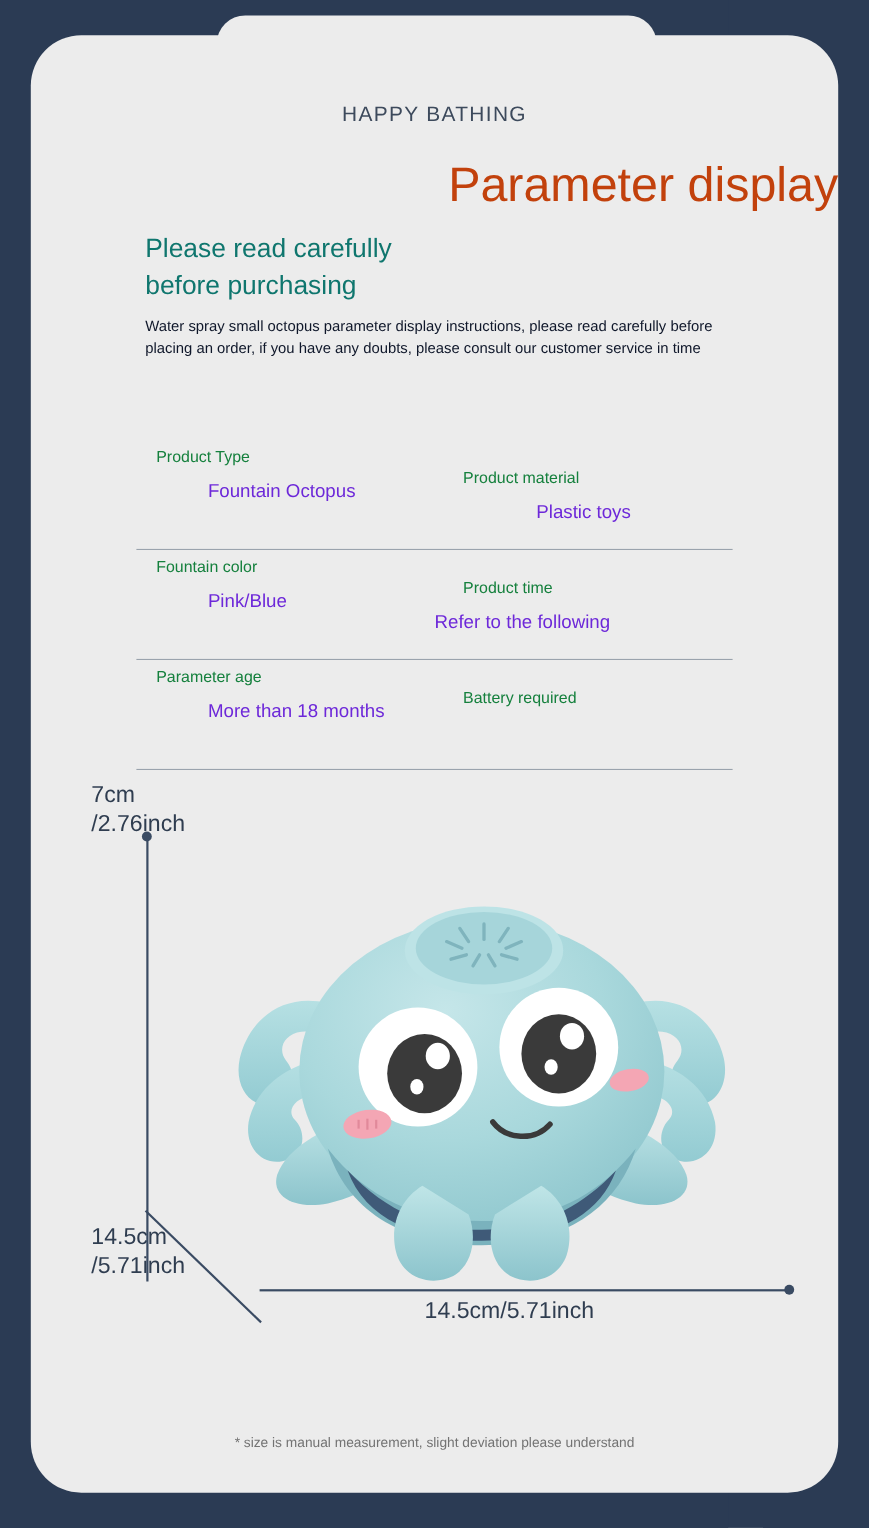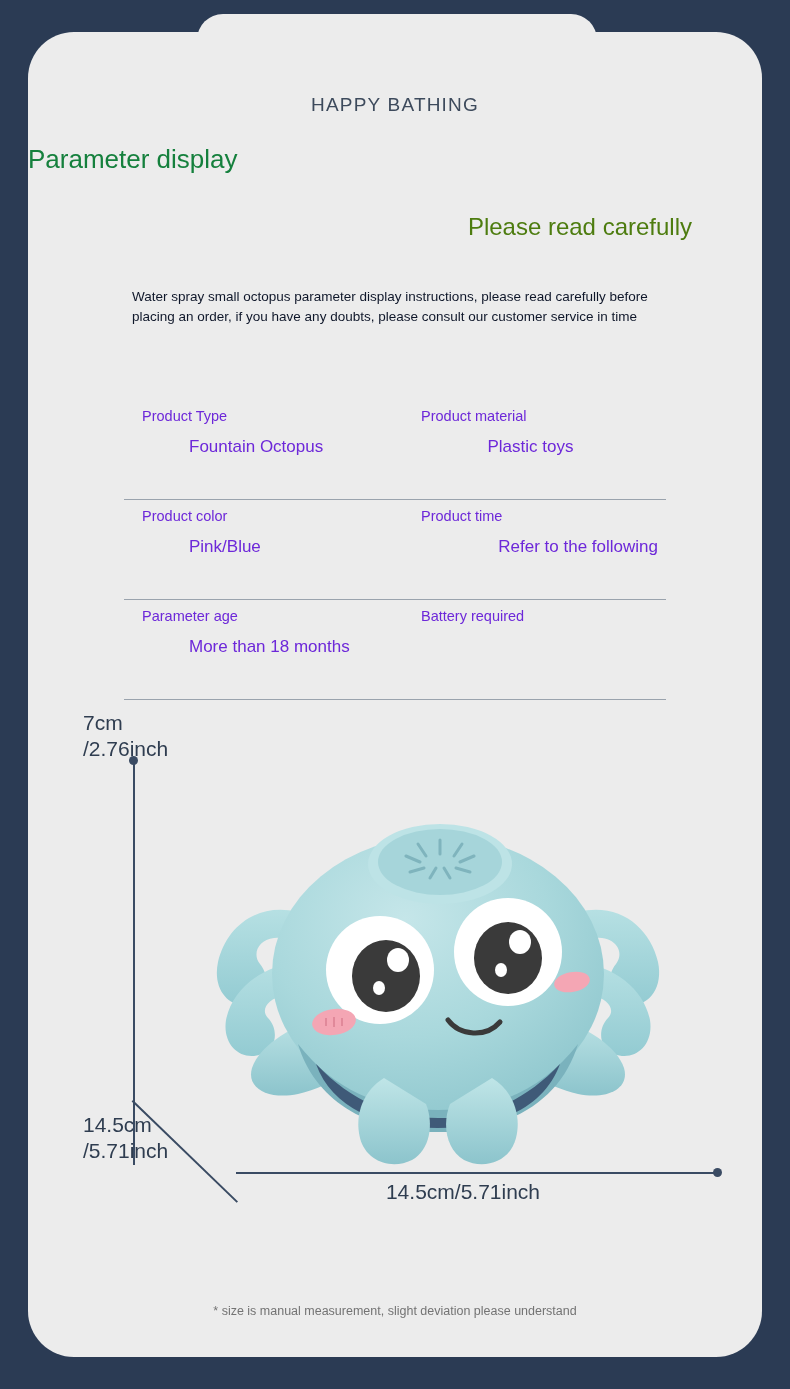--- a/index.html
+++ b/index.html
@@ -46,33 +46,32 @@
     text-align: center;
     font-size: 19px;
     letter-spacing: 1.2px;
     color: #3d4a5c;
   }
   .title {
     position: absolute;
     left: 0;
     top: 112px;
     width: 100%;
-    text-align: left;
-    font-size: 26px;
-    color: #15803d;
+    text-align: right;
+    font-size: 44px;
+    color: #c2410c;
   }
   .subtitle {
     position: absolute;
     left: 104px;
     top: 178px;
     width: 560px;
     font-size: 24px;
     line-height: 1.38;
-    color: #4d7c0f;
-    text-align: right;
+    color: #0f766e;
   }
   .intro {
     position: absolute;
     left: 104px;
     top: 255px;
     width: 530px;
     font-size: 13.5px;
     line-height: 1.5;
     color: #0f172a;
   }
@@ -90,32 +89,32 @@
   }
   .spec-cell {
     position: absolute;
     top: 0;
     width: 50%;
   }
   .spec-cell.left { left: 0; }
   .spec-cell.right { left: 50%; }
   .spec-label {
     font-size: 14.5px;
-    color: #6d28d9;
+    color: #15803d;
     padding-top: 8px;
   }
   .spec-cell.left .spec-label { padding-left: 18px; }
-  .spec-cell.right .spec-label { padding-left: 26px; }
+  .spec-cell.right .spec-label { padding-left: 26px; margin-top: 19px; }
   .spec-value {
     font-size: 17px;
     color: #6d28d9;
     padding-top: 13px;
   }
   .spec-cell.left .spec-value { padding-left: 65px; }
-  .spec-cell.right .spec-value { text-align: right; padding-right: 8px; }
+  .spec-cell.right .spec-value { text-align: left; padding-right: 8px; }
   .spec-cell.right.val-center .spec-value { text-align: center; padding-right: 0; }
 
   
   .diagram {
     position: absolute;
     left: 0;
     top: 660px;
     width: 790px;
     height: 560px;
   }
@@ -180,40 +179,41 @@
   <div class="top-tab"></div>
 
   <div class="card">
 
     <div class="brand">HAPPY BATHING</div>
 
     <div class="title">Parameter display</div>
 
     <div class="subtitle">
       <div>Please read carefully</div>
+      <div>before purchasing</div>
     </div>
 
     <div class="intro">Water spray small octopus parameter display instructions, please read carefully before placing an order, if you have any doubts, please consult our customer service in time</div>
 
     <div class="specs">
 
       <div class="spec-row">
         <div class="spec-cell left">
           <div class="spec-label">Product Type</div>
           <div class="spec-value">Fountain Octopus</div>
         </div>
         <div class="spec-cell right val-center">
           <div class="spec-label">Product material</div>
           <div class="spec-value">Plastic toys</div>
         </div>
       </div>
 
       <div class="spec-row">
         <div class="spec-cell left">
-          <div class="spec-label">Product color</div>
+          <div class="spec-label">Fountain color</div>
           <div class="spec-value">Pink/Blue</div>
         </div>
         <div class="spec-cell right">
           <div class="spec-label">Product time</div>
           <div class="spec-value">Refer to the following</div>
         </div>
       </div>
 
       <div class="spec-row">
         <div class="spec-cell left">

